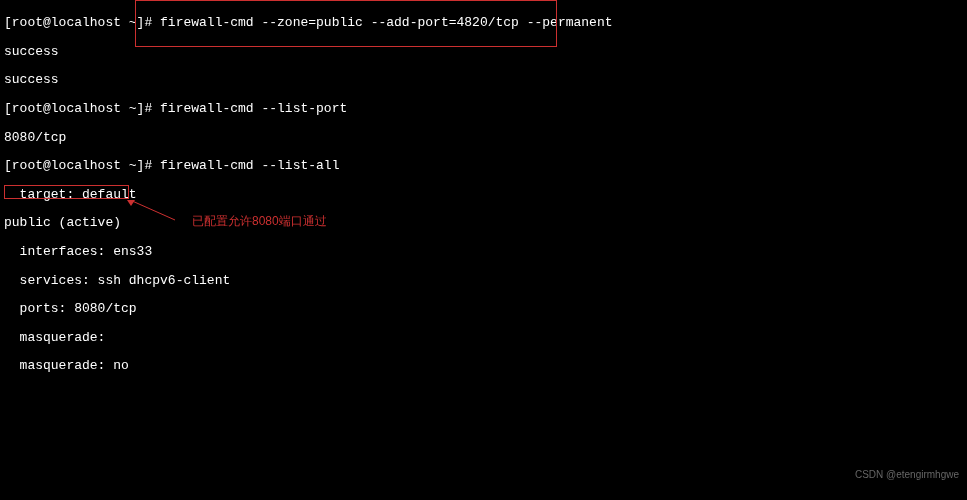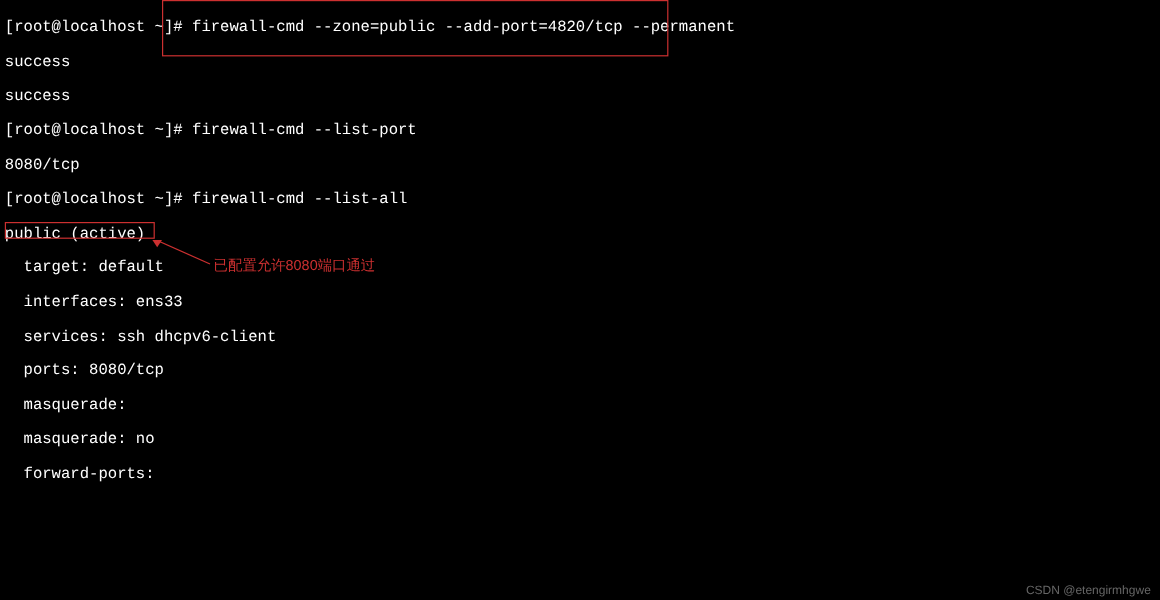--- a/index.html
+++ b/index.html
@@ -53,53 +53,52 @@
       height: 25px;
       pointer-events: none;
     }
     .red-arrow svg {
       width: 100%;
       height: 100%;
     }
     .annotation {
       position: absolute;
       top: 215px;
-      left: 178px;
+      left: 192px;
       color: #cc3030;
       font-size: 12px;
       font-family: 'SimSun', 'Microsoft YaHei', sans-serif;
       pointer-events: none;
     }
     .watermark {
       position: absolute;
-      bottom: 2px;
+      bottom: 20px;
       right: 8px;
       color: #666;
       font-size: 10px;
       font-family: Arial, sans-serif;
     }
   </style>
 </head>
 <body>
 
 <div class="terminal">
 <span class="line"><span>[root@localhost ~]# </span><span>firewall-cmd --zone=public --add-port=4820/tcp --permanent</span></span>
 <span class="line">success</span>
 <span class="line">success</span>
 <span class="line"><span>[root@localhost ~]# </span><span>firewall-cmd --list-port</span></span>
 <span class="line">8080/tcp</span>
 <span class="line"><span>[root@localhost ~]# </span><span>firewall-cmd --list-all</span></span>
+<span class="line">  target: default</span>
 <span class="line">public (active)</span>
-<span class="line">  target: default</span>
 <span class="line">  interfaces: ens33</span>
 <span class="line">  services: ssh dhcpv6-client</span>
 <span class="line">  ports: 8080/tcp</span>
 <span class="line">  masquerade: </span>
 <span class="line">  masquerade: no</span>
-<span class="line">  forward-ports: </span>
 
 
 
 
 
 </div>
 
 <div class="highlight-box-1"></div>
 <div class="highlight-box-2"></div>
 

